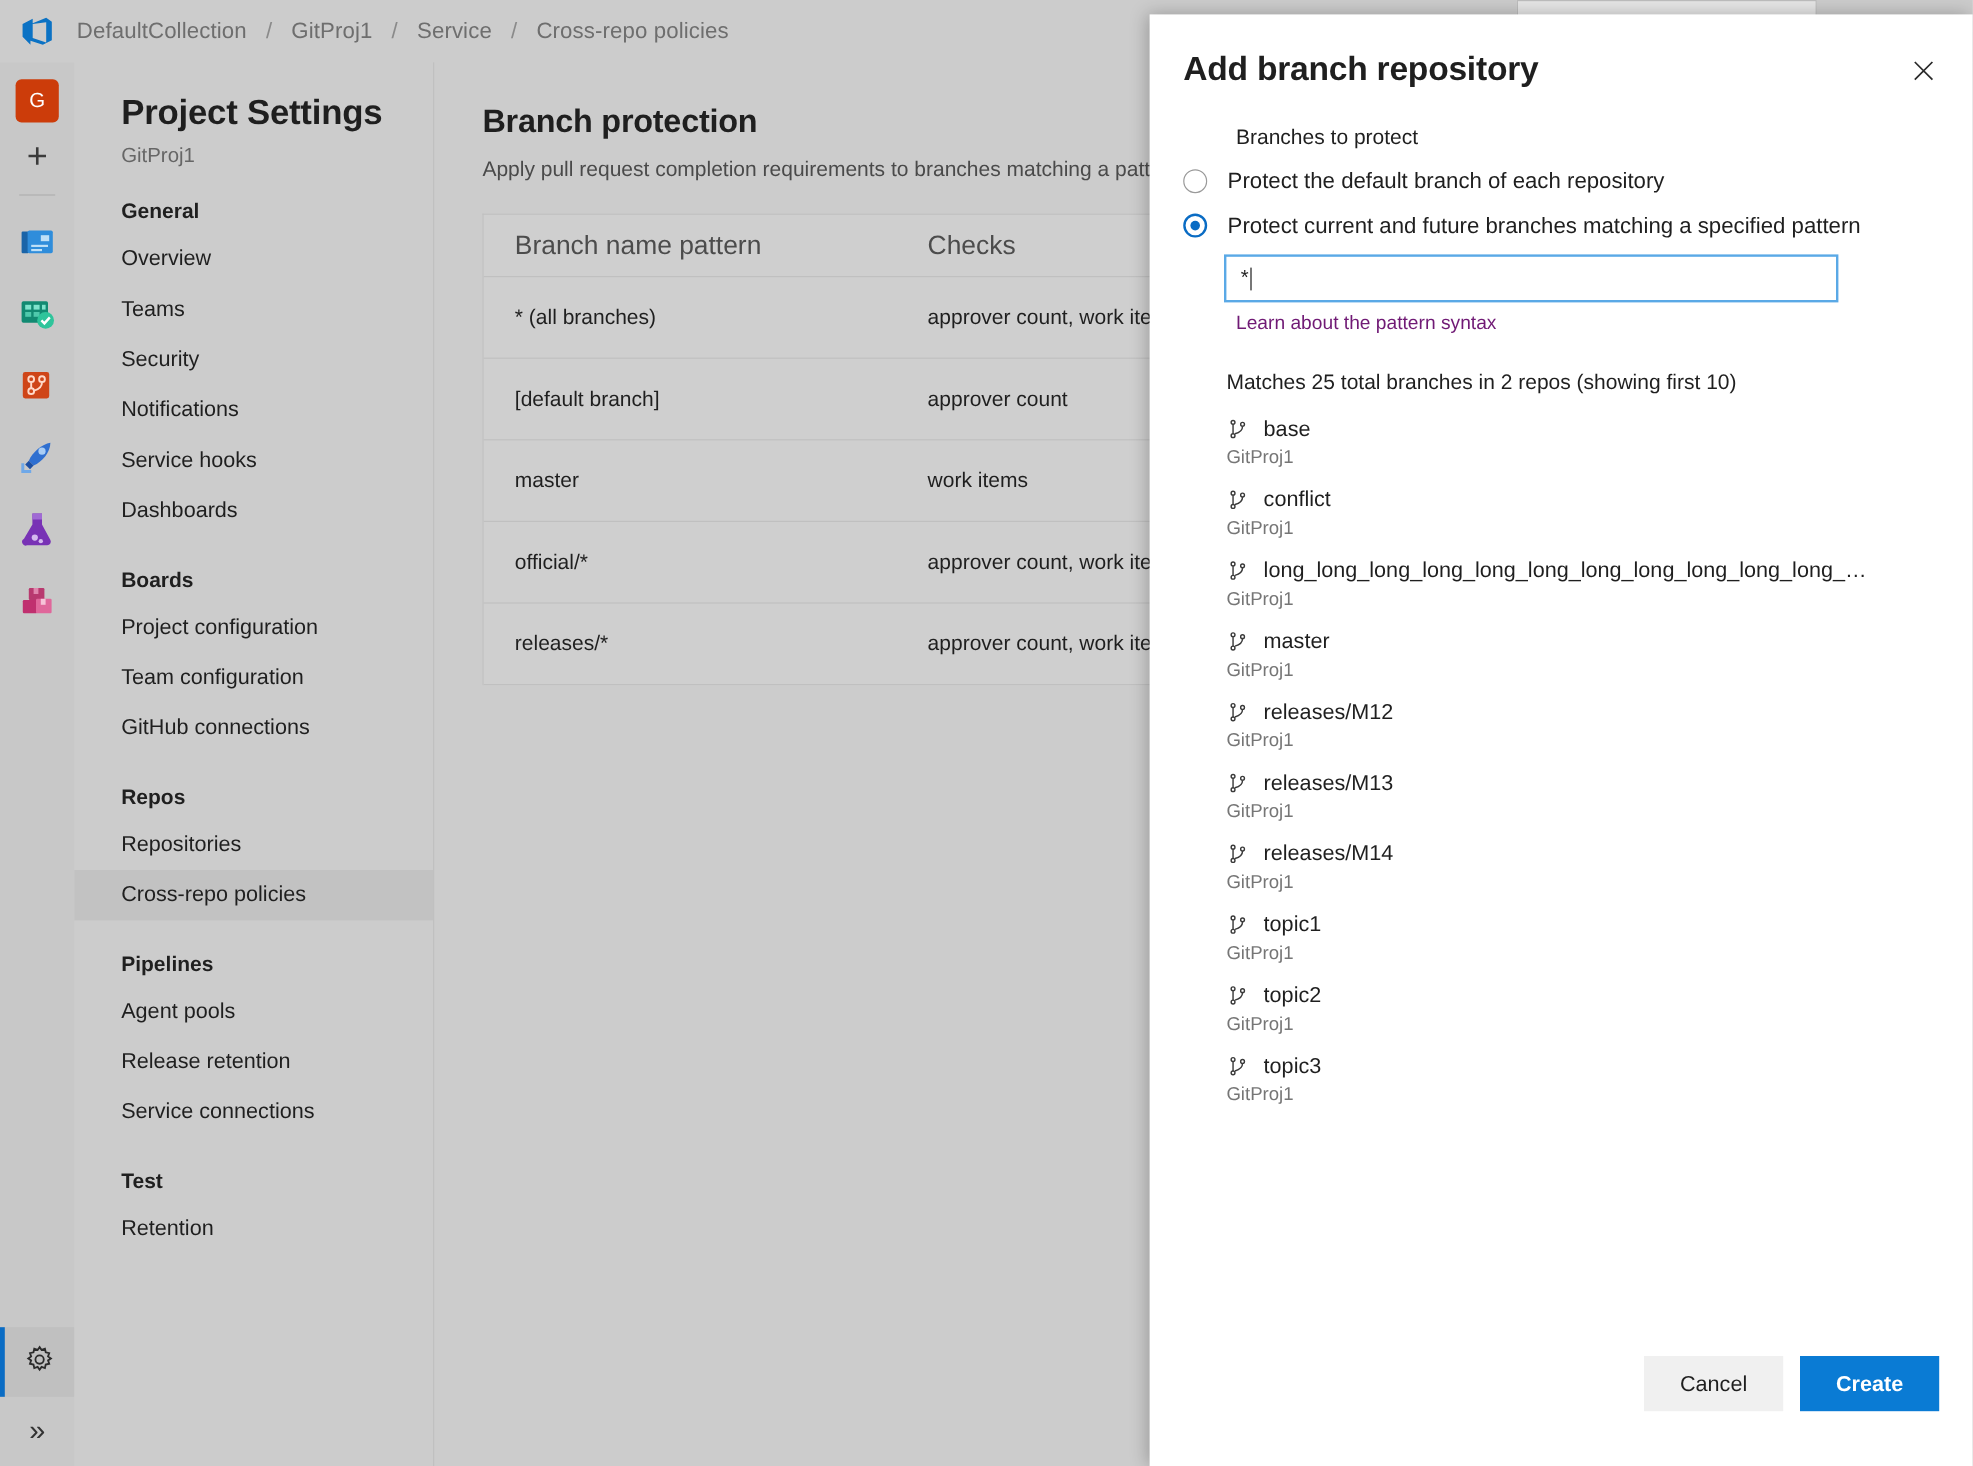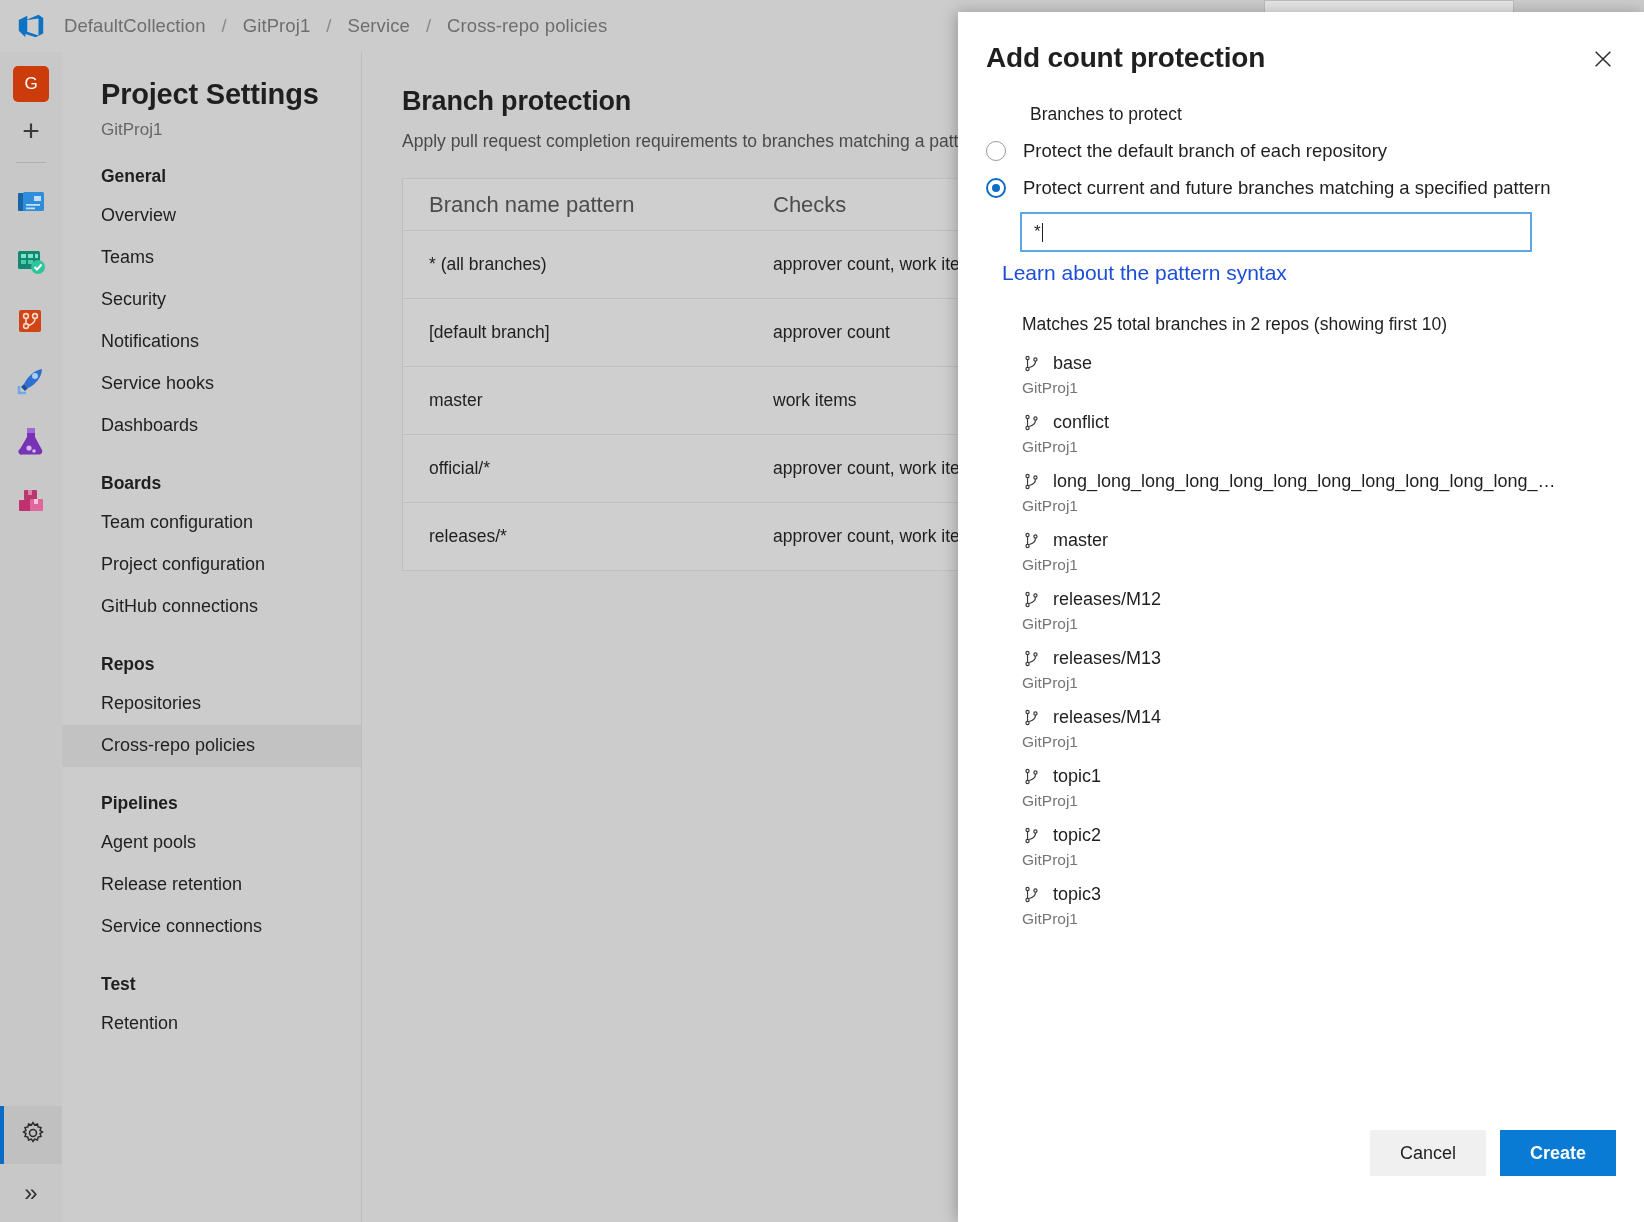--- a/index.html
+++ b/index.html
@@ -101,21 +101,21 @@
 
   .pattern-input {
     margin: 13px 0 0 34px; width: 512px; height: 40px;
     border: 2px solid #5aa9e6; background: #fff;
     display: flex; align-items: center; padding: 0 12px;
     font-size: 17px; color: #1f1f1f; position: relative;
   }
   .caret { display: inline-block; width: 1px; height: 19px; background: #1f1f1f; margin-left: 1px;
     animation: blink 1.1s steps(1) infinite; }
   @keyframes blink { 50% { opacity: 0; } }
-  .hint-link { margin: 9px 0 0 16px; font-size: 21px; color: #1d4ed8; cursor: pointer; }
+  .hint-link { margin: 9px 0 0 44px; font-size: 16px; color: #701a75; cursor: pointer; }
 
   .matches { margin: 29px 0 0 36px; font-size: 17.5px; color: #1f1f1f; }
   .branch-list { margin-top: 18px; }
   .branch-item { margin-left: 36px; margin-bottom: 15px; }
   .branch-line { display: flex; align-items: center; }
   .branch-ico { width: 19px; height: 19px; flex: 0 0 auto; color: #3a3a3a; }
   .branch-ico svg { width: 19px; height: 19px; display: block; }
   .branch-name {
     font-size: 18px; color: #1f1f1f; margin-left: 12px;
     max-width: 508px; white-space: nowrap; overflow: hidden; text-overflow: ellipsis;
@@ -248,22 +248,22 @@
 
     <div class="nav-group">General</div>
     <div class="nav-item">Overview</div>
     <div class="nav-item">Teams</div>
     <div class="nav-item">Security</div>
     <div class="nav-item">Notifications</div>
     <div class="nav-item">Service hooks</div>
     <div class="nav-item">Dashboards</div>
 
     <div class="nav-group">Boards</div>
+    <div class="nav-item">Project configuration</div>
     <div class="nav-item">Team configuration</div>
-    <div class="nav-item">Project configuration</div>
     <div class="nav-item">GitHub connections</div>
 
     <div class="nav-group">Repos</div>
     <div class="nav-item">Repositories</div>
     <div class="nav-item active">Cross-repo policies</div>
 
     <div class="nav-group">Pipelines</div>
     <div class="nav-item">Agent pools</div>
     <div class="nav-item">Release retention</div>
     <div class="nav-item">Service connections</div>
@@ -299,21 +299,21 @@
       </div>
       <div class="trow body">
         <div class="tcell c-pattern">releases/*</div>
         <div class="tcell c-checks">approver count, work items</div>
       </div>
     </div>
   </div>
 
   <div class="dialog">
     <div class="dlg-head">
-      <div class="dlg-title">Add count protection</div>
+      <div class="dlg-title">Add branch repository</div>
       <div class="dlg-close">
         <span>
           <svg viewBox="0 0 24 24" stroke="#2b2b2b" stroke-width="1.6" fill="none">
             <path d="M4 4 L20 20 M20 4 L4 20"></path>
           </svg>
         </span>
       </div>
     </div>
 
     <div class="dlg-body">

